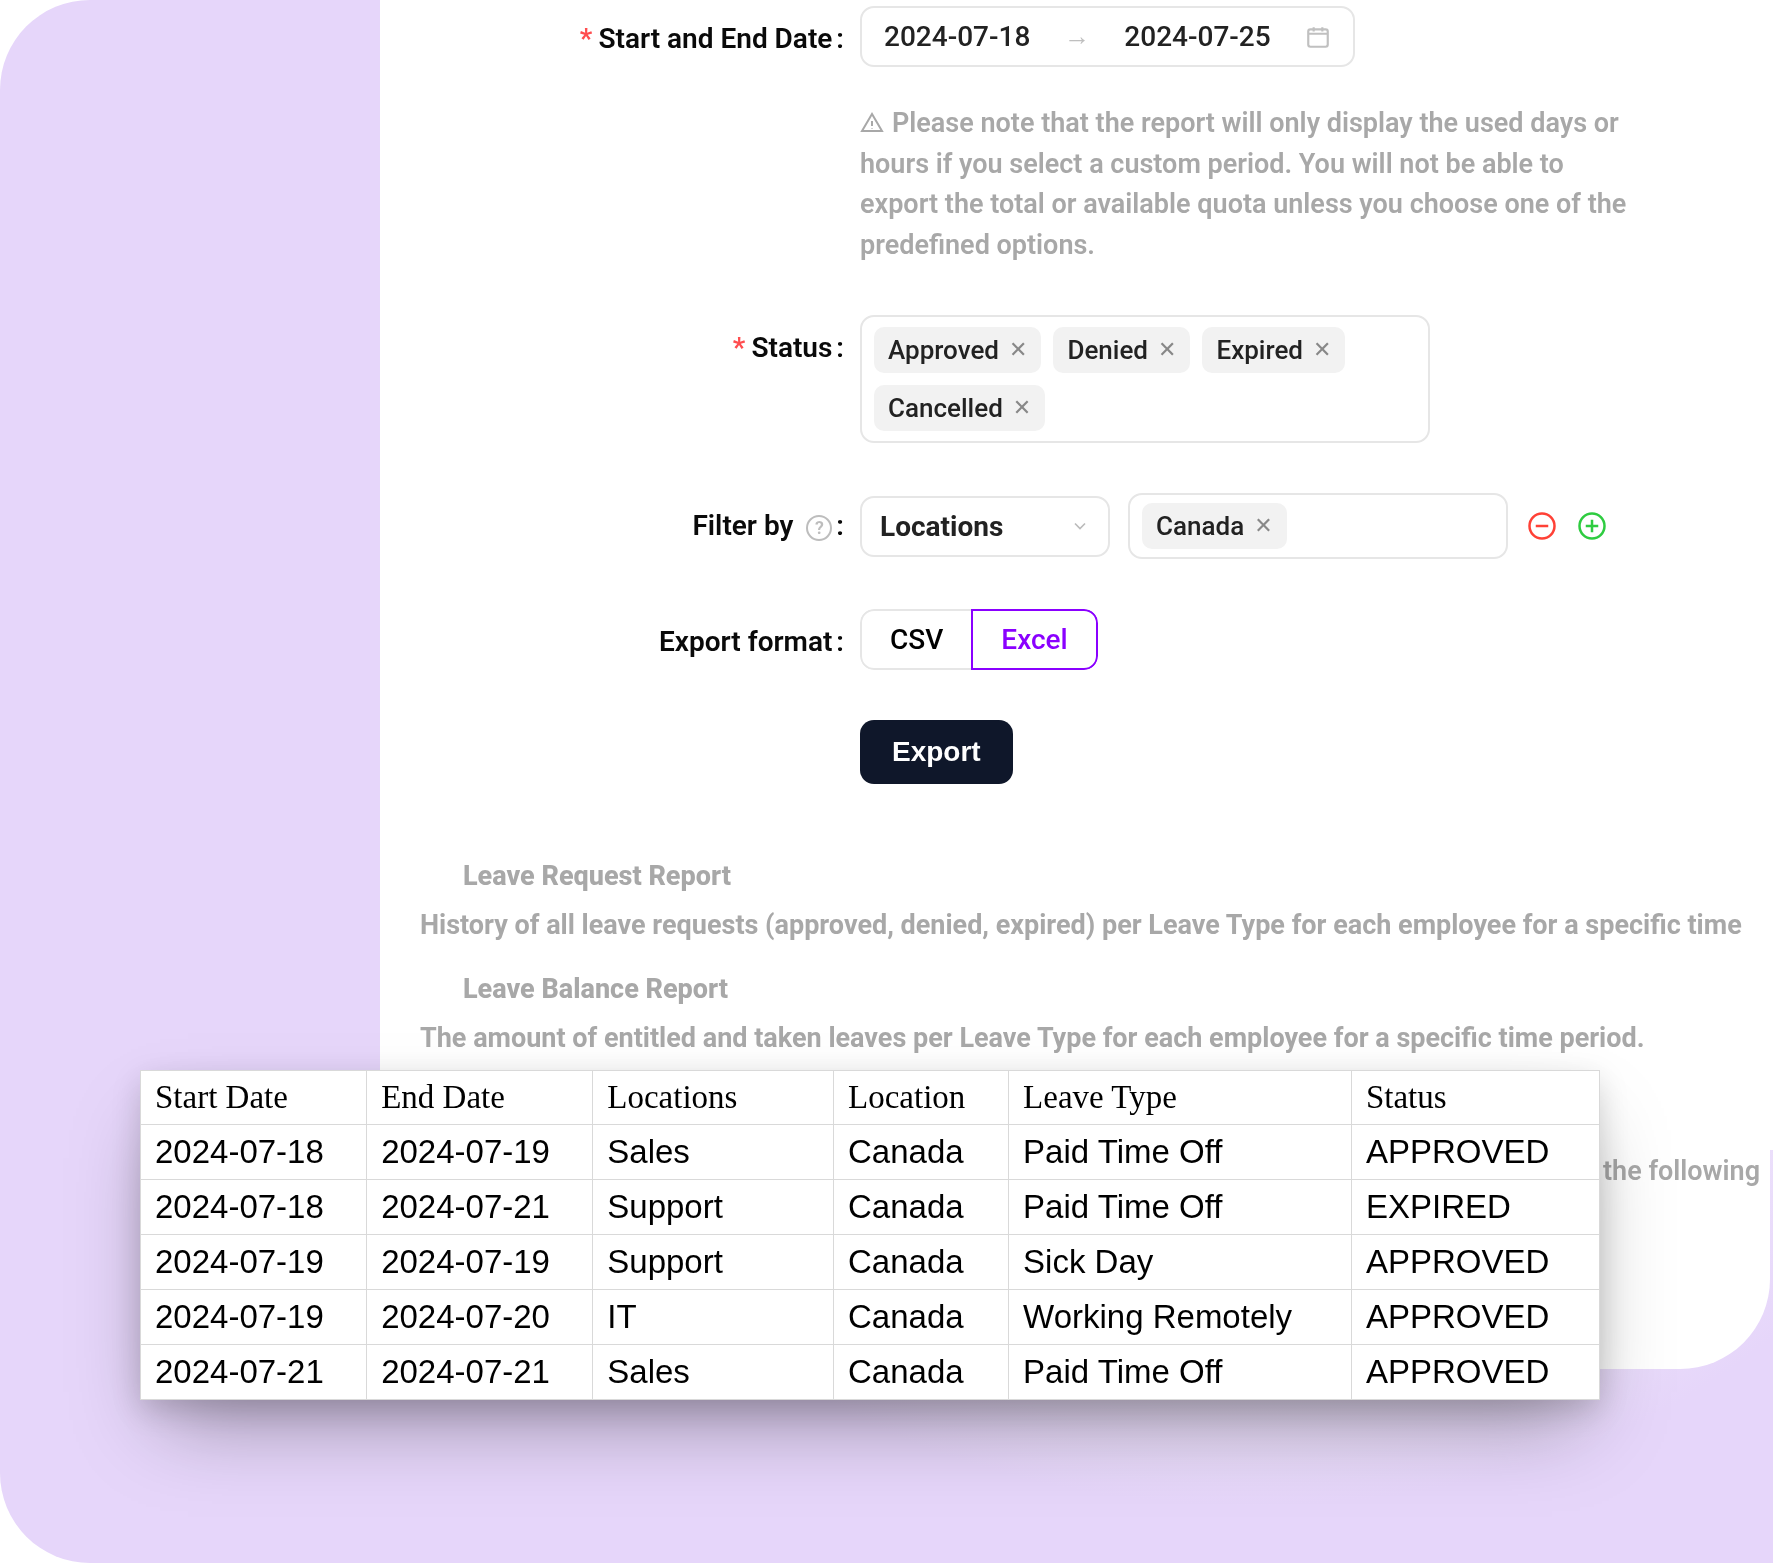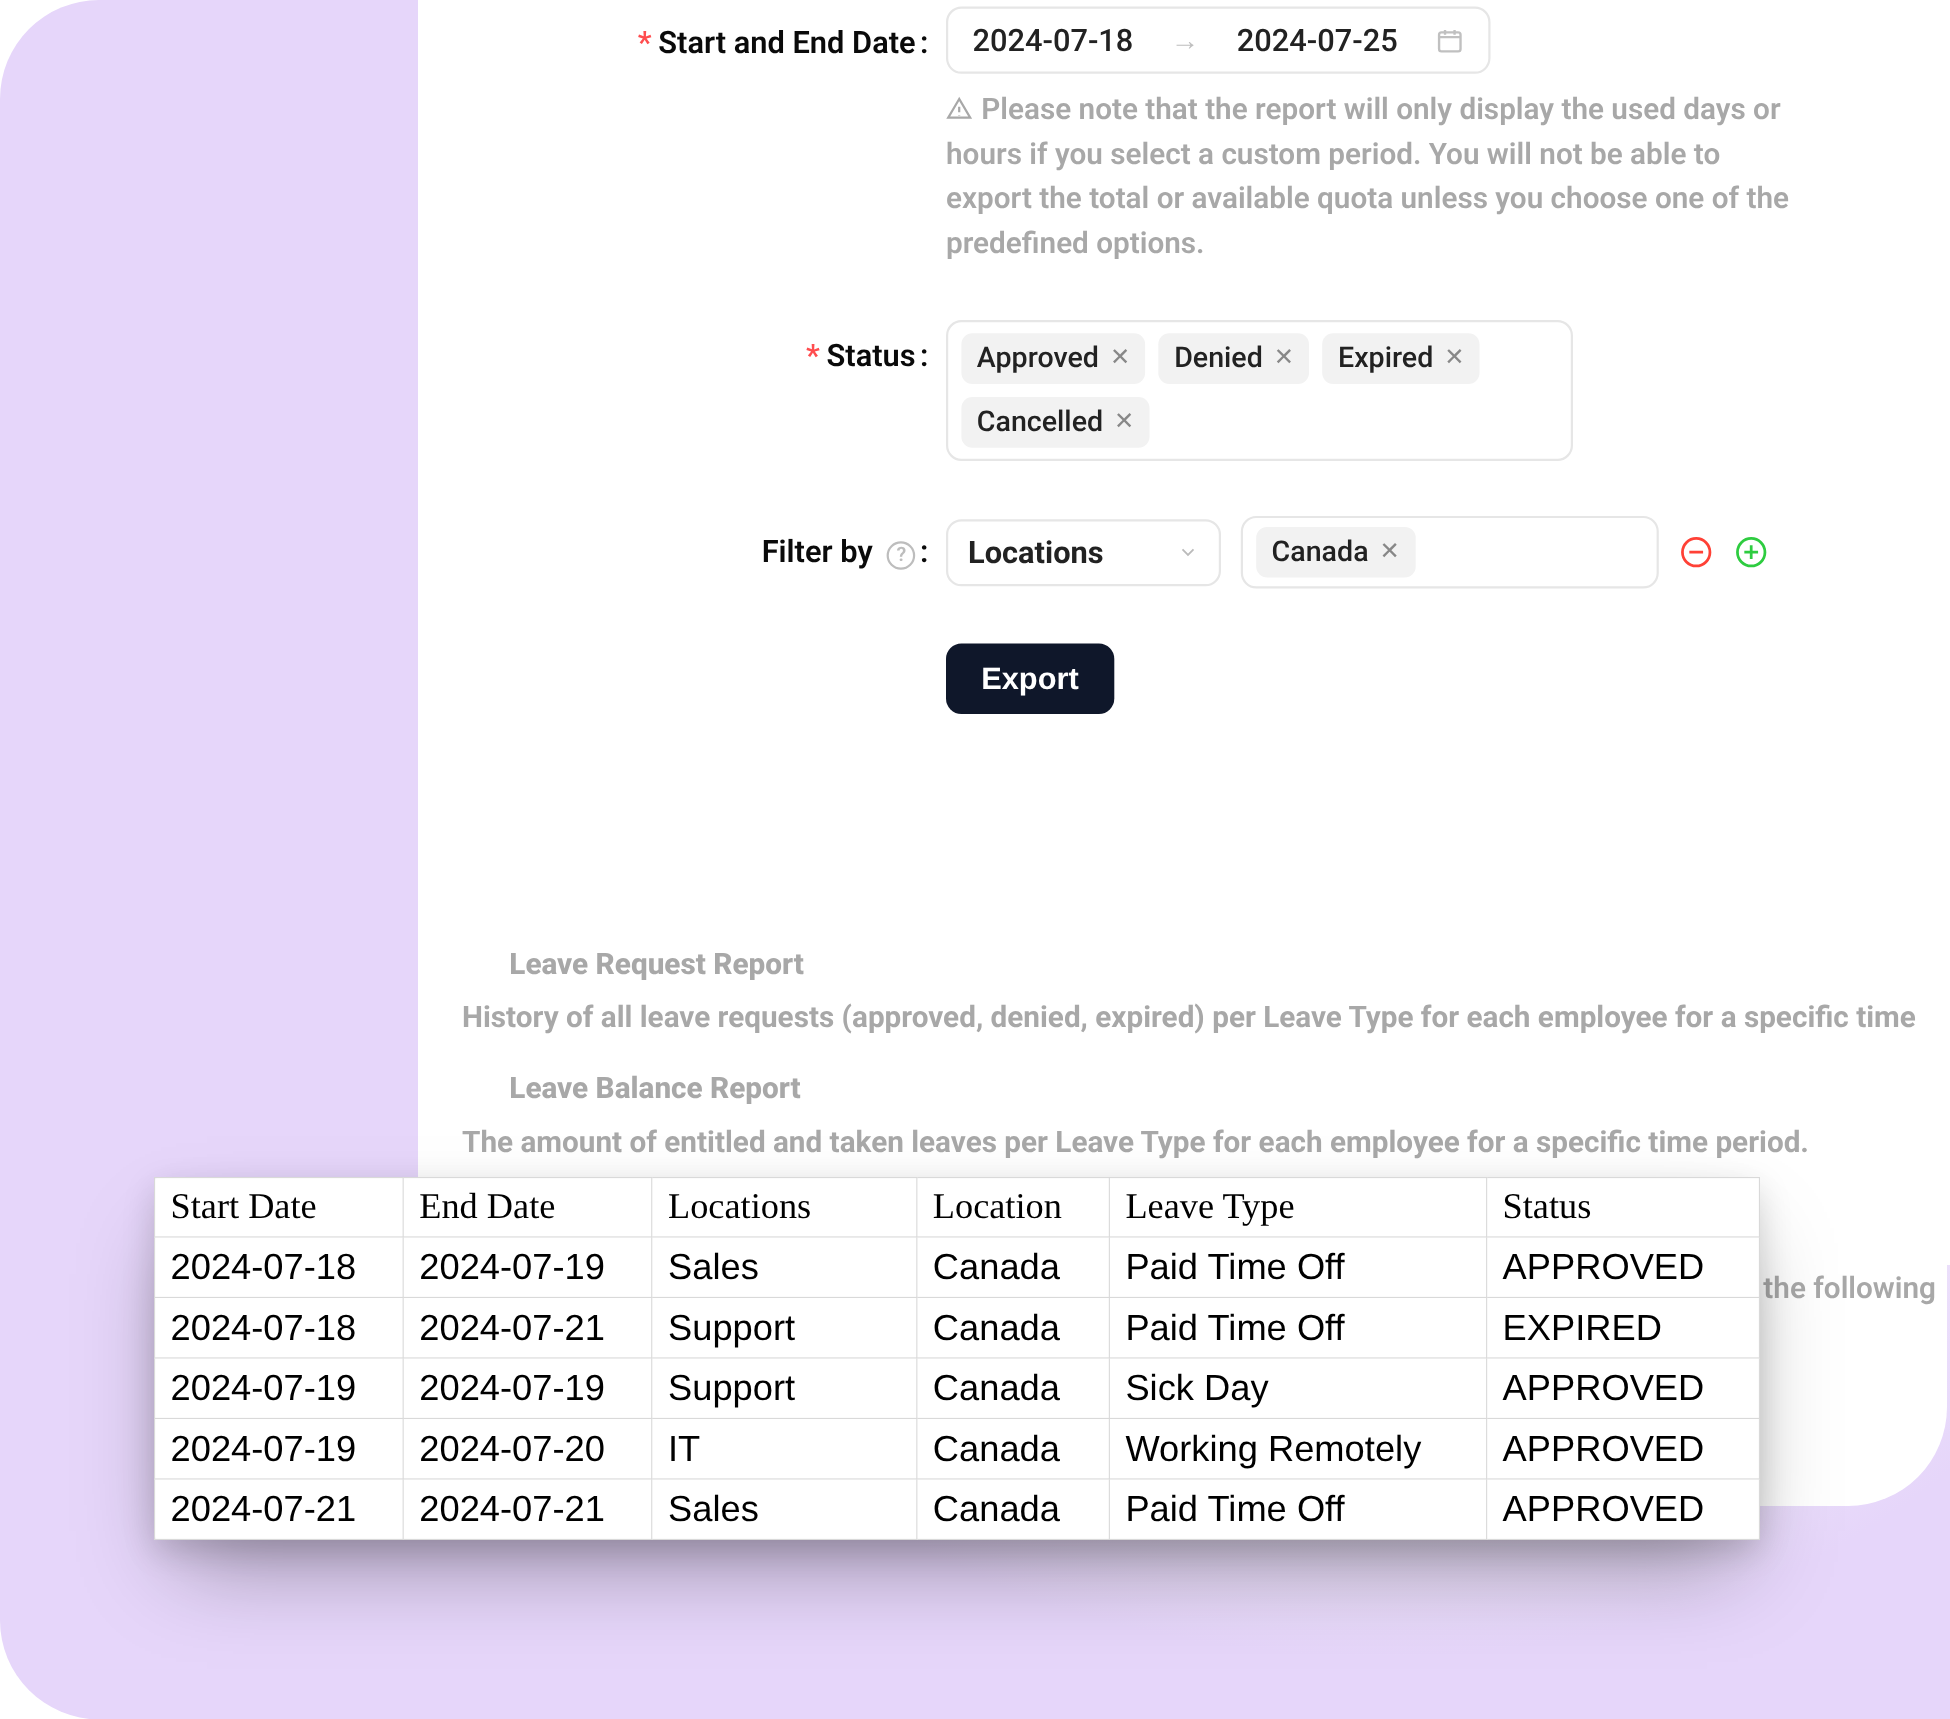--- a/index.html
+++ b/index.html
@@ -70,21 +70,21 @@
     padding: 12px 22px;
     background: #fff;
     gap: 34px;
     font-size: 28px;
     color: #222;
     font-weight: 500;
   }
   .date-range .arrow { color: #bfbfbf; font-size: 26px; }
   .date-range .cal { color: #c0c0c0; display: inline-flex; }
   .help-note {
-    margin-top: 12px;
+    margin-top: 36px;
     color: #a8a8a8;
     font-size: 27px;
     font-weight: 600;
     line-height: 1.5;
     max-width: 770px;
   }
   .help-note .warn { margin-right: 8px; display: inline-flex; vertical-align: -3px; }
   
   .tag-box {
     border: 2px solid #e6e6e6;
@@ -347,20 +347,31 @@
           <span class="circ-btn">
             <svg viewBox="0 0 24 24" fill="none" stroke="#2ecc40" stroke-width="2">
                 <circle cx="12" cy="12" r="10"></circle>
                 <path d="M12 7v10M7 12h10"></path>
               </svg>
           </span>
         </div>
       </div>
     </div>
 
+    <div class="row">
+      <div class="label-col">
+        <span>Export format</span><span class="colon">:</span>
+      </div>
+      <div class="ctrl-col">
+        <div class="seg">
+          <button>CSV</button>
+          <button class="active">Excel</button>
+        </div>
+      </div>
+    </div>
 
     <div class="export-row">
       <button class="export-btn">Export</button>
     </div>
 
   </div>
 
   <div class="desc-area">
     <h4>Leave Request Report</h4>
     <p>History of all leave requests (approved, denied, expired) per Leave Type for each employee for a specific time</p>

